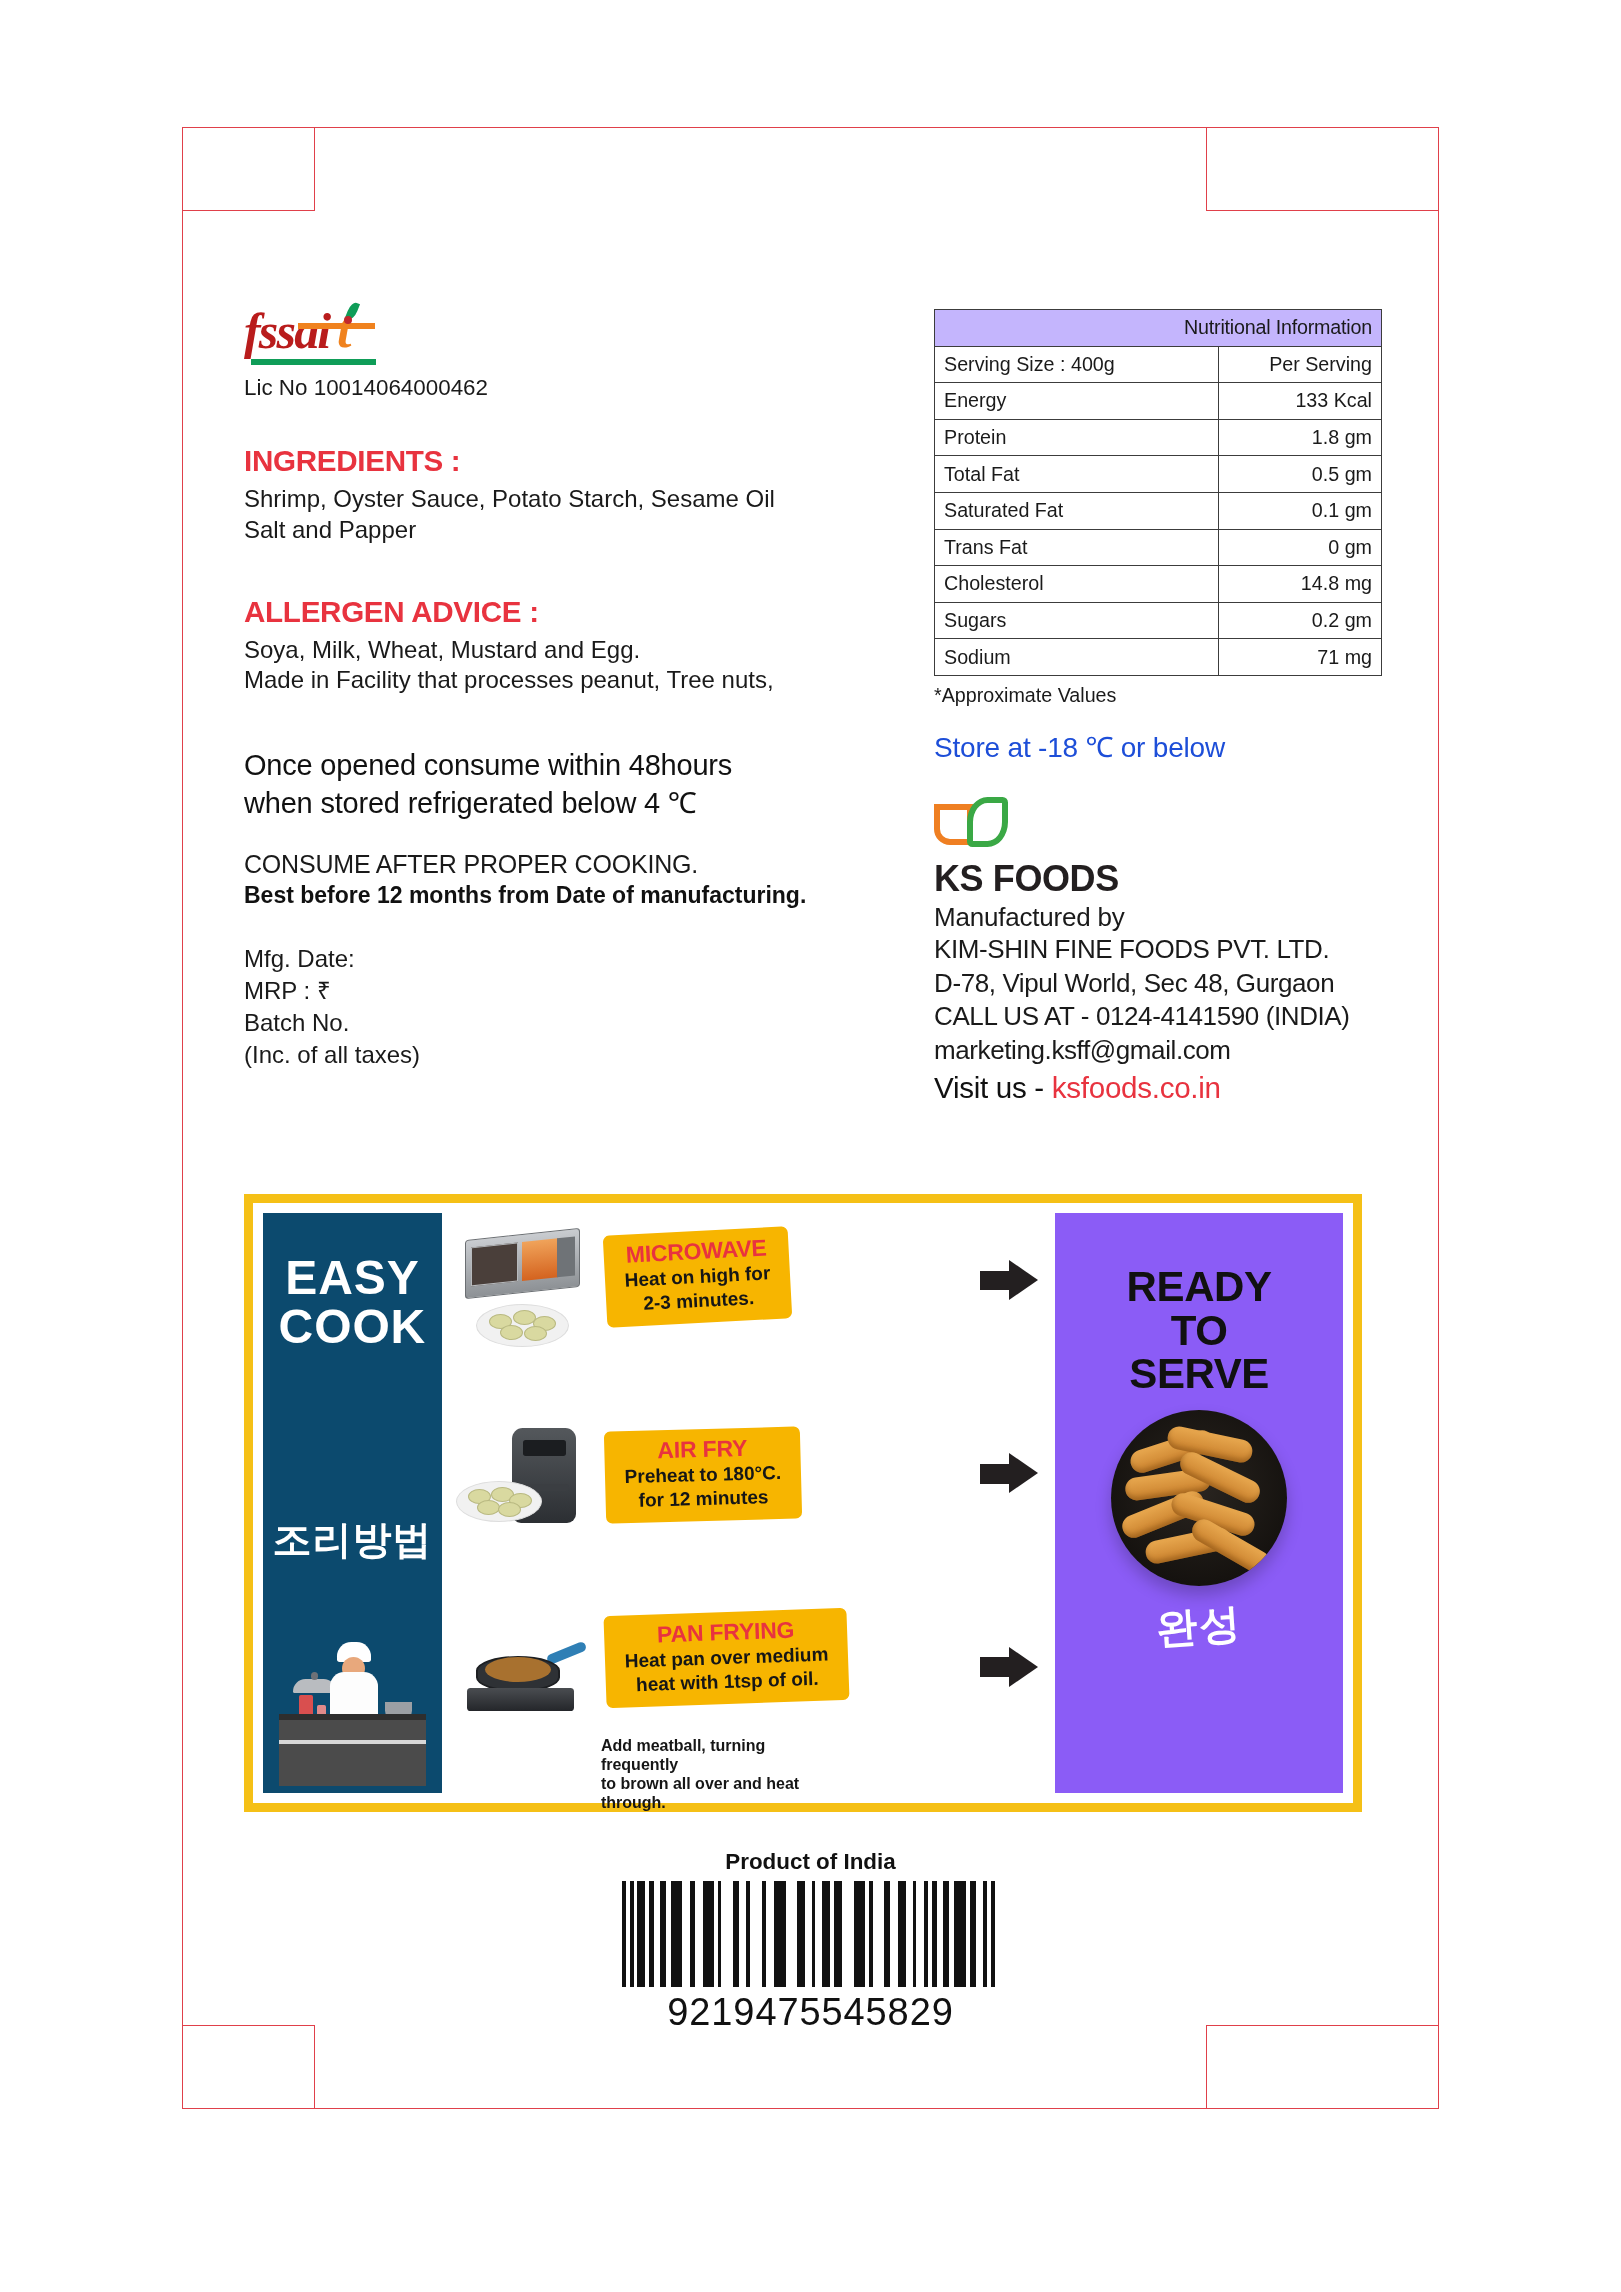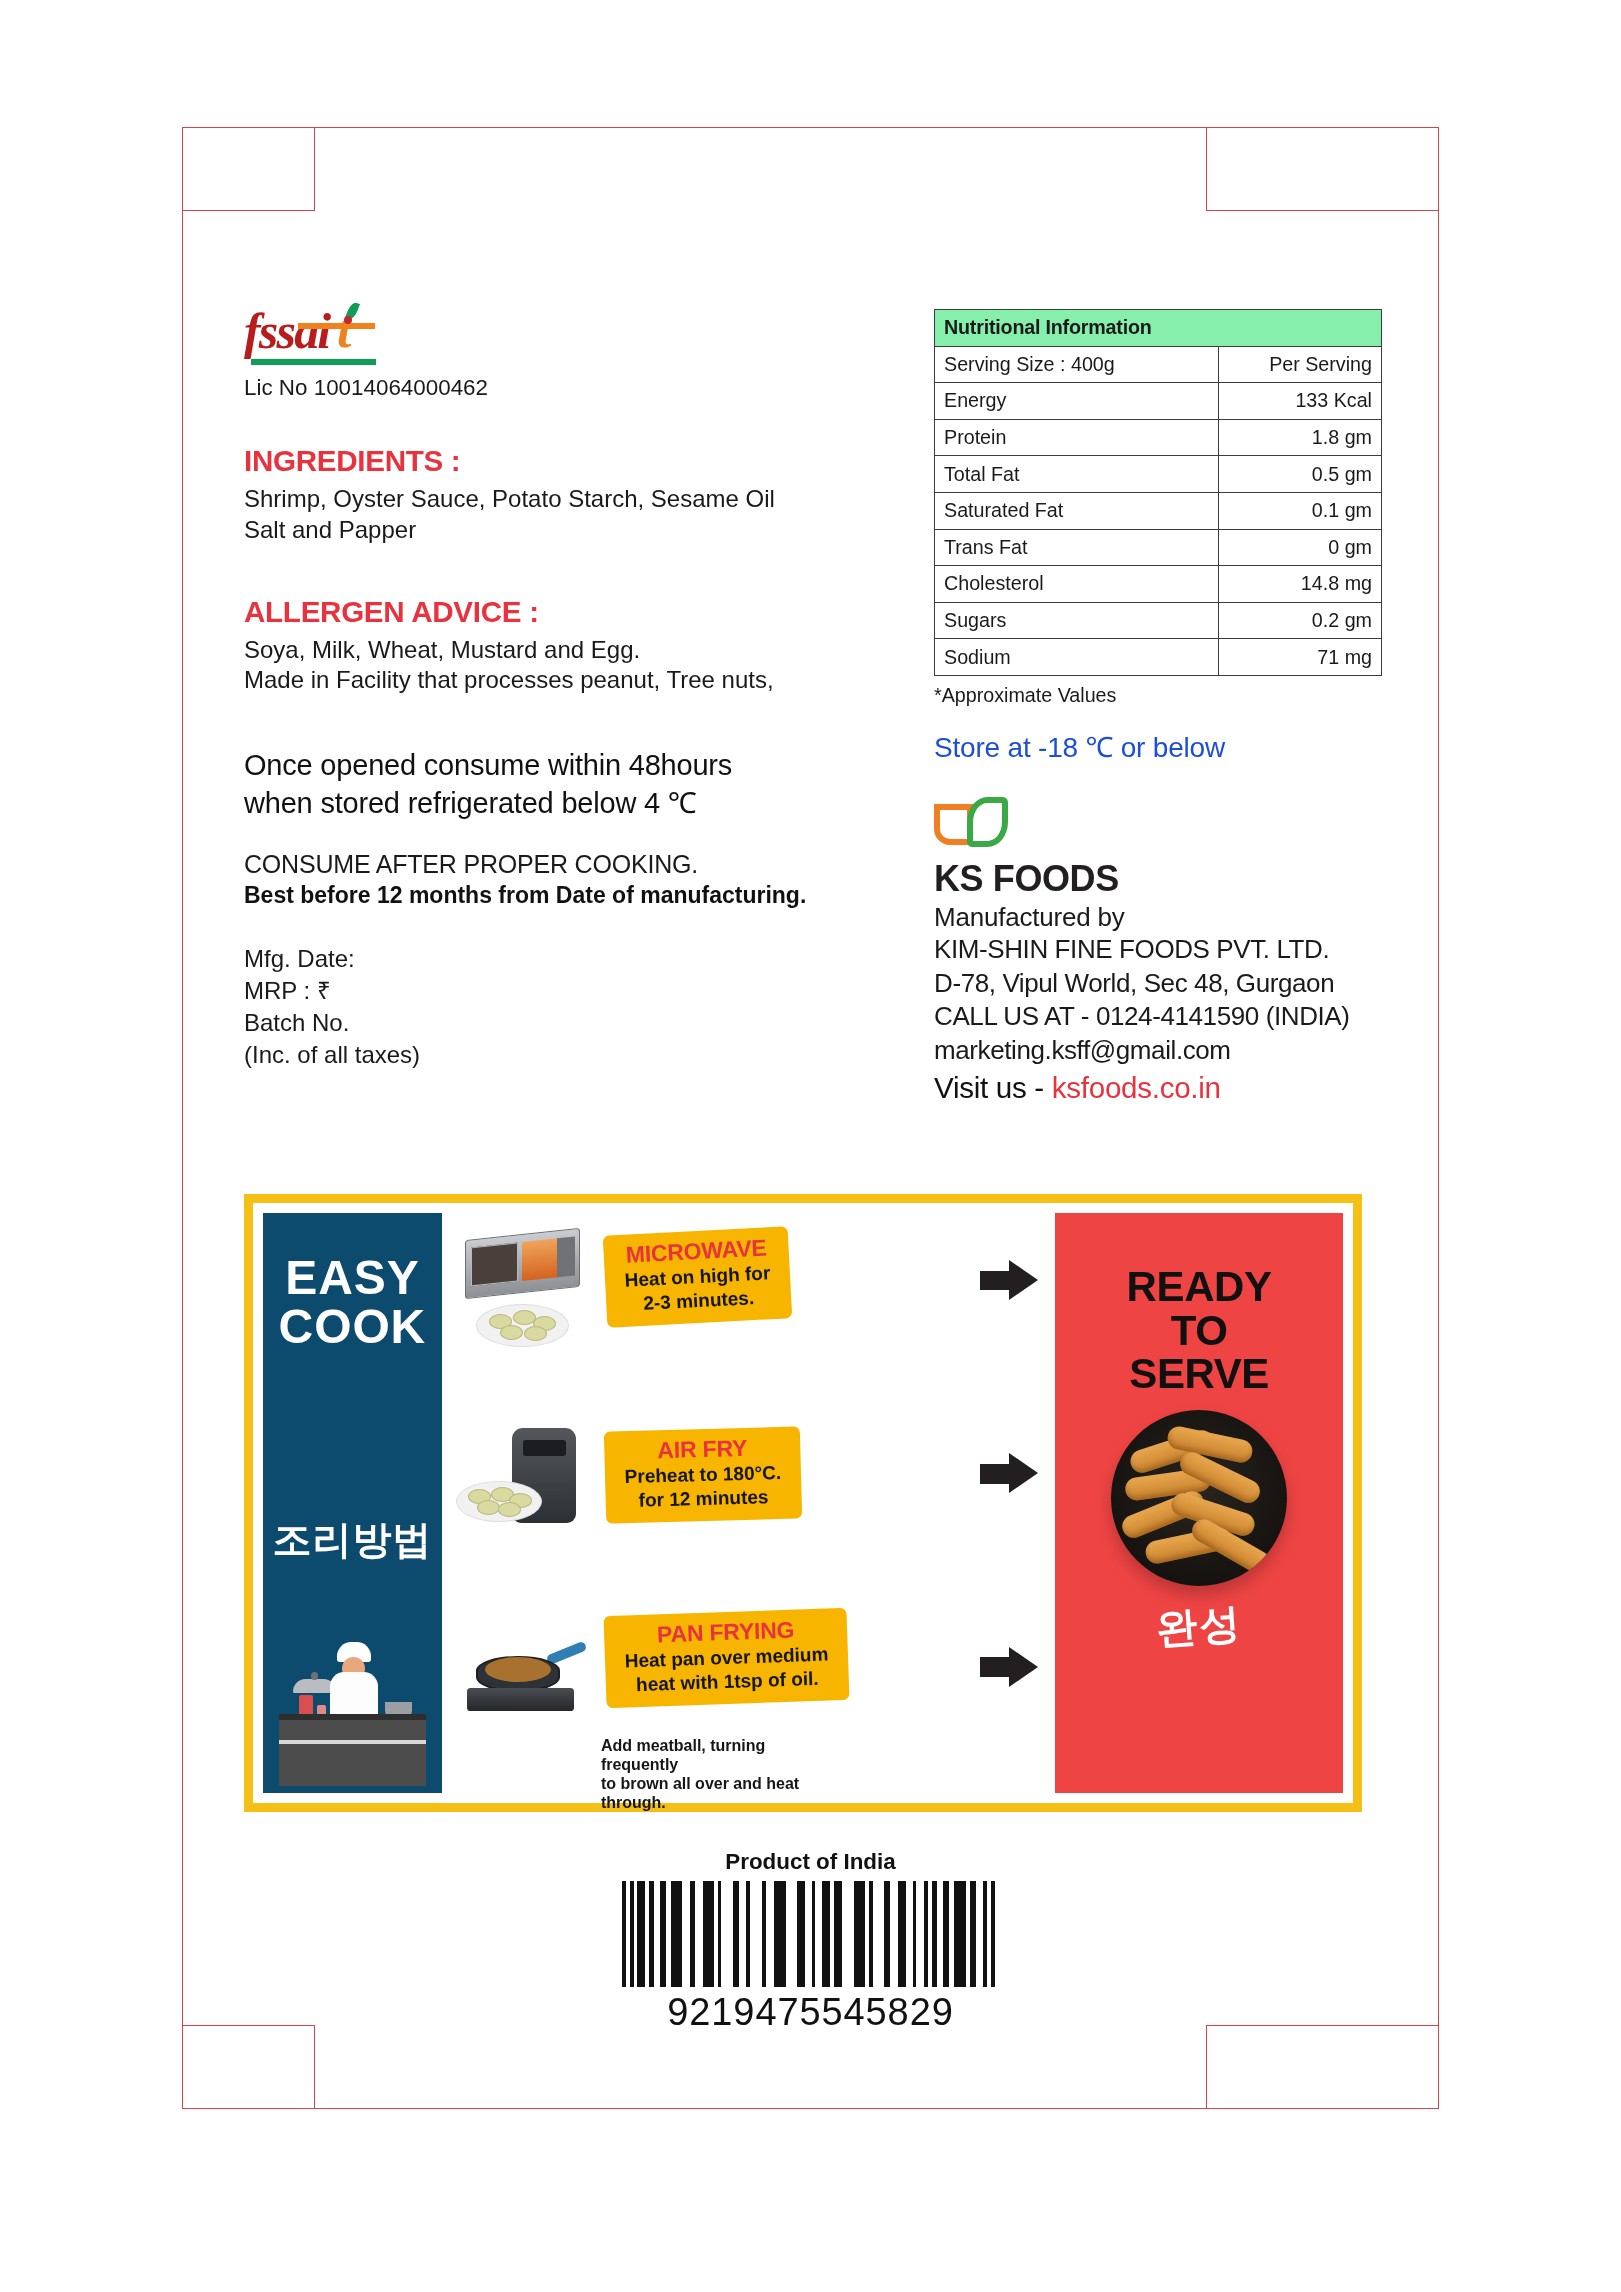--- a/index.html
+++ b/index.html
@@ -75,22 +75,22 @@
   .consume-note { font-size: 25px; color: #1a1a1a; margin-top: 27px; letter-spacing: -0.2px;}
   .best-before { font-size: 23px; color: #111; font-weight: bold; margin-top: 3.6px; }
   .mfg-block { font-size: 24px; color: #1a1a1a; line-height: 1.33; margin-top: 34px; }
 
   
   .right-col { position: absolute; left: 934px; top: 309px; width: 466px; }
 
   table.nutri { border-collapse: collapse; width: 448px; }
   table.nutri td, table.nutri th { border: 1.8px solid #3c3c3c; }
   .nutri-title {
-    background: #86efac; text-align: left;
-    font-size: 21.5px; font-weight: bold; color: #1a1a1a;
+    background: #c4b5fd; text-align: right;
+    font-size: 21.5px; font-weight: normal; color: #1a1a1a;
     padding: 5.4px 0 6.3px 0; letter-spacing: -0.2px;
   }
   .nutri td { font-size: 19.7px; color: #1a1a1a; padding: 6.3px 9px; }
   .nutri td.label { text-align: left; }
   .nutri td.value { text-align: right; width: 163px; }
 
   .approx { font-size: 19.7px; color: #1a1a1a; margin-top: 8px; }
   .store-at { font-size: 28px; color: #1d4ed8; margin-top: 19.7px; letter-spacing: -0.2px; }
 
   .ks-logo-mark { position: relative; width: 86px; height: 56px; margin-top: 32px; }
@@ -283,21 +283,21 @@
     position: absolute; left: 0; top: 10.7px; width: 32px; height: 19.7px; background: #231f20;
   }
   .arrow-head {
     position: absolute; left: 29px; top: 0; width: 0; height: 0;
     border-top: 20.6px solid transparent; border-bottom: 20.6px solid transparent;
     border-left: 29px solid #231f20;
   }
 
   .ready {
     position: absolute; right: 0; top: 0; width: 288px; height: 100%;
-    background: #ef4444; text-align: center;
+    background: #8b5cf6; text-align: center;
   }
   .ready-title {
     color: #111; font-weight: bold; font-size: 42px; line-height: 1.04;
     padding-top: 52px; letter-spacing: -0.4px;
   }
   .ready-dish {
     position: relative; margin: 14.3px auto 0 auto; width: 176px; height: 176px;
     border-radius: 50%;
     background: radial-gradient(circle at 50% 45%, #2a2520 0%, #15120f 72%, #0d0b09 100%);
     box-shadow: 0 9px 16px rgba(0,0,0,0.22);

